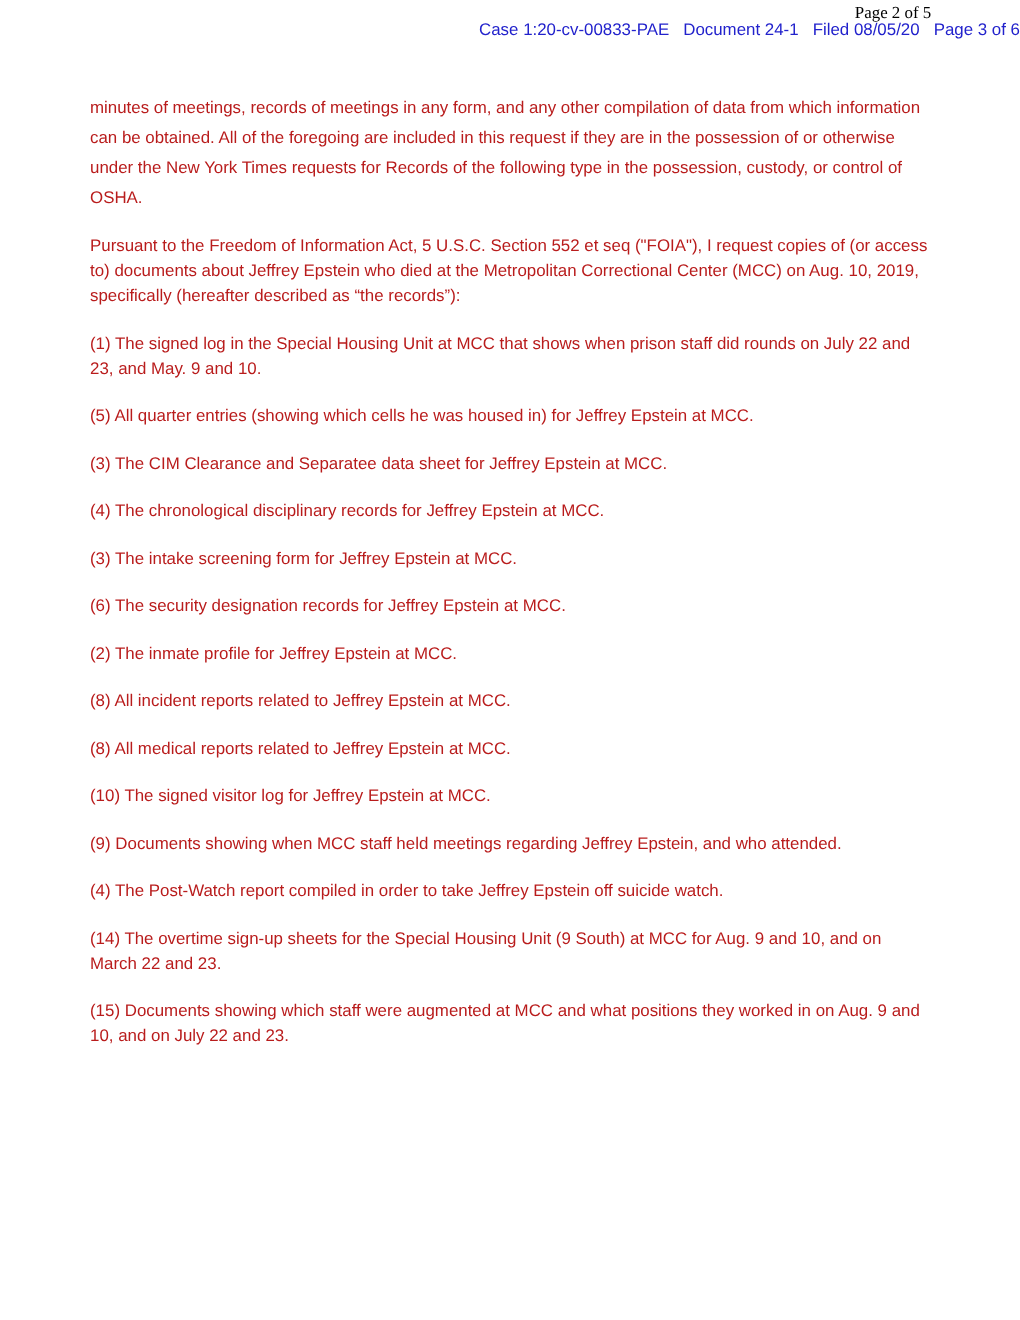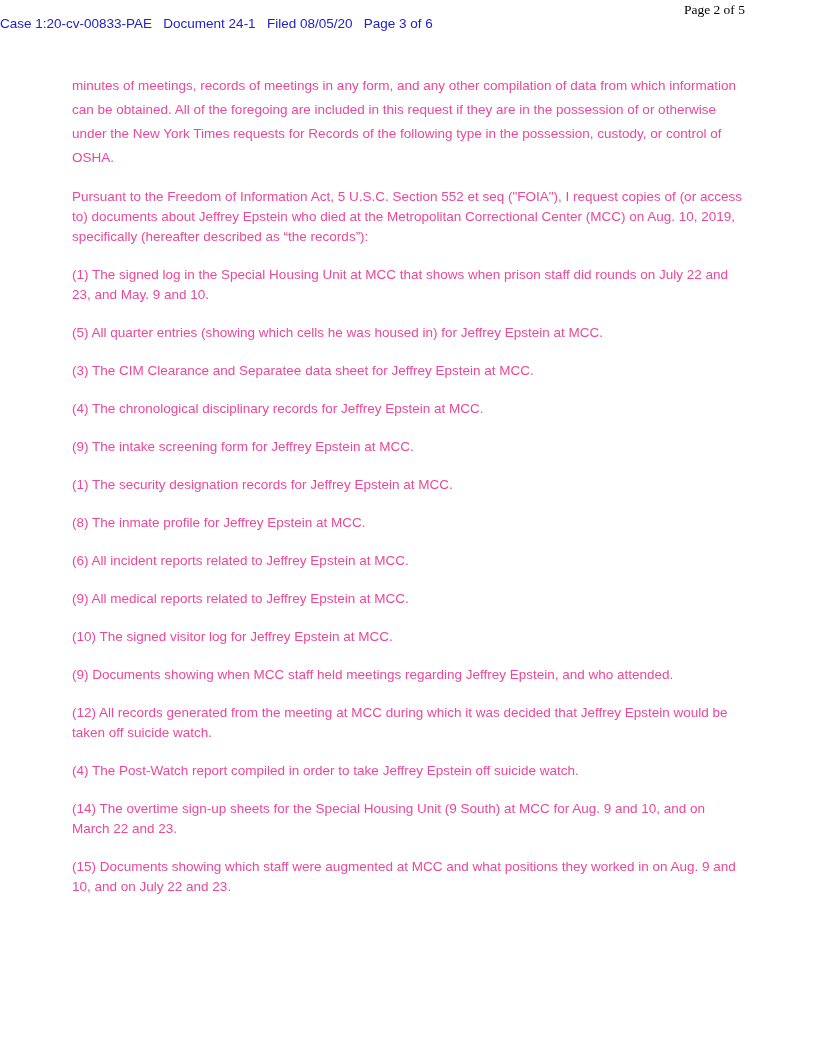--- a/index.html
+++ b/index.html
@@ -21,31 +21,31 @@
     right: 71px;
     font-family: "Liberation Serif", serif;
     font-size: 13.5px;
     color: #000000;
   }
   .header-stamp {
     position: absolute;
     top: 16px;
     left: 0;
     width: 100%;
-    text-align: left;
+    text-align: right;
     font-size: 13.5px;
     color: #2222cc;
     white-space: pre;
   }
   .body-text {
     position: absolute;
     top: 74px;
     left: 72px;
     width: 670px;
-    color: #ec4899;
+    color: #b91c1c;
     font-size: 13.5px;
   }
   p.para {
     margin: 0 0 18px 0;
     line-height: 20px;
   }
   p.para.lh-wide {
     line-height: 24px;
     margin-bottom: 17px;
   }
@@ -59,26 +59,25 @@
 
   <div class="header-stamp">Case 1:20-cv-00833-PAE   Document 24-1   Filed 08/05/20   Page 3 of 6</div>
 
   <div class="body-text">
     <p class="para lh-wide">minutes of meetings, records of meetings in any form, and any other compilation of data from which information can be obtained. All of the foregoing are included in this request if they are in the possession of or otherwise under the New York Times requests for Records of the following type in the possession, custody, or control of OSHA.</p>
     <p class="para">Pursuant to the Freedom of Information Act, 5 U.S.C. Section 552 et seq ("FOIA"), I request copies of (or access to) documents about Jeffrey Epstein who died at the Metropolitan Correctional Center (MCC) on Aug. 10, 2019, specifically (hereafter described as “the records”):</p>
     <p class="para">(1) The signed log in the Special Housing Unit at MCC that shows when prison staff did rounds on July 22 and 23, and May. 9 and 10.</p>
     <p class="para">(5) All quarter entries (showing which cells he was housed in) for Jeffrey Epstein at MCC.</p>
     <p class="para">(3) The CIM Clearance and Separatee data sheet for Jeffrey Epstein at MCC.</p>
     <p class="para">(4) The chronological disciplinary records for Jeffrey Epstein at MCC.</p>
-    <p class="para">(9) The intake screening form for Jeffrey Epstein at MCC.</p>
-    <p class="para">(1) The security designation records for Jeffrey Epstein at MCC.</p>
-    <p class="para">(8) The inmate profile for Jeffrey Epstein at MCC.</p>
-    <p class="para">(6) All incident reports related to Jeffrey Epstein at MCC.</p>
-    <p class="para">(9) All medical reports related to Jeffrey Epstein at MCC.</p>
+    <p class="para">(3) The intake screening form for Jeffrey Epstein at MCC.</p>
+    <p class="para">(6) The security designation records for Jeffrey Epstein at MCC.</p>
+    <p class="para">(2) The inmate profile for Jeffrey Epstein at MCC.</p>
+    <p class="para">(8) All incident reports related to Jeffrey Epstein at MCC.</p>
+    <p class="para">(8) All medical reports related to Jeffrey Epstein at MCC.</p>
     <p class="para">(10) The signed visitor log for Jeffrey Epstein at MCC.</p>
     <p class="para">(9) Documents showing when MCC staff held meetings regarding Jeffrey Epstein, and who attended.</p>
-    <p class="para">(12) All records generated from the meeting at MCC during which it was decided that Jeffrey Epstein would be taken off suicide watch.</p>
     <p class="para">(4) The Post-Watch report compiled in order to take Jeffrey Epstein off suicide watch.</p>
     <p class="para">(14) The overtime sign-up sheets for the Special Housing Unit (9 South) at MCC for Aug. 9 and 10, and on March 22 and 23.</p>
     <p class="para">(15) Documents showing which staff were augmented at MCC and what positions they worked in on Aug. 9 and 10, and on July 22 and 23.</p>
   </div>
 
 </div>
 
 </body></html>

